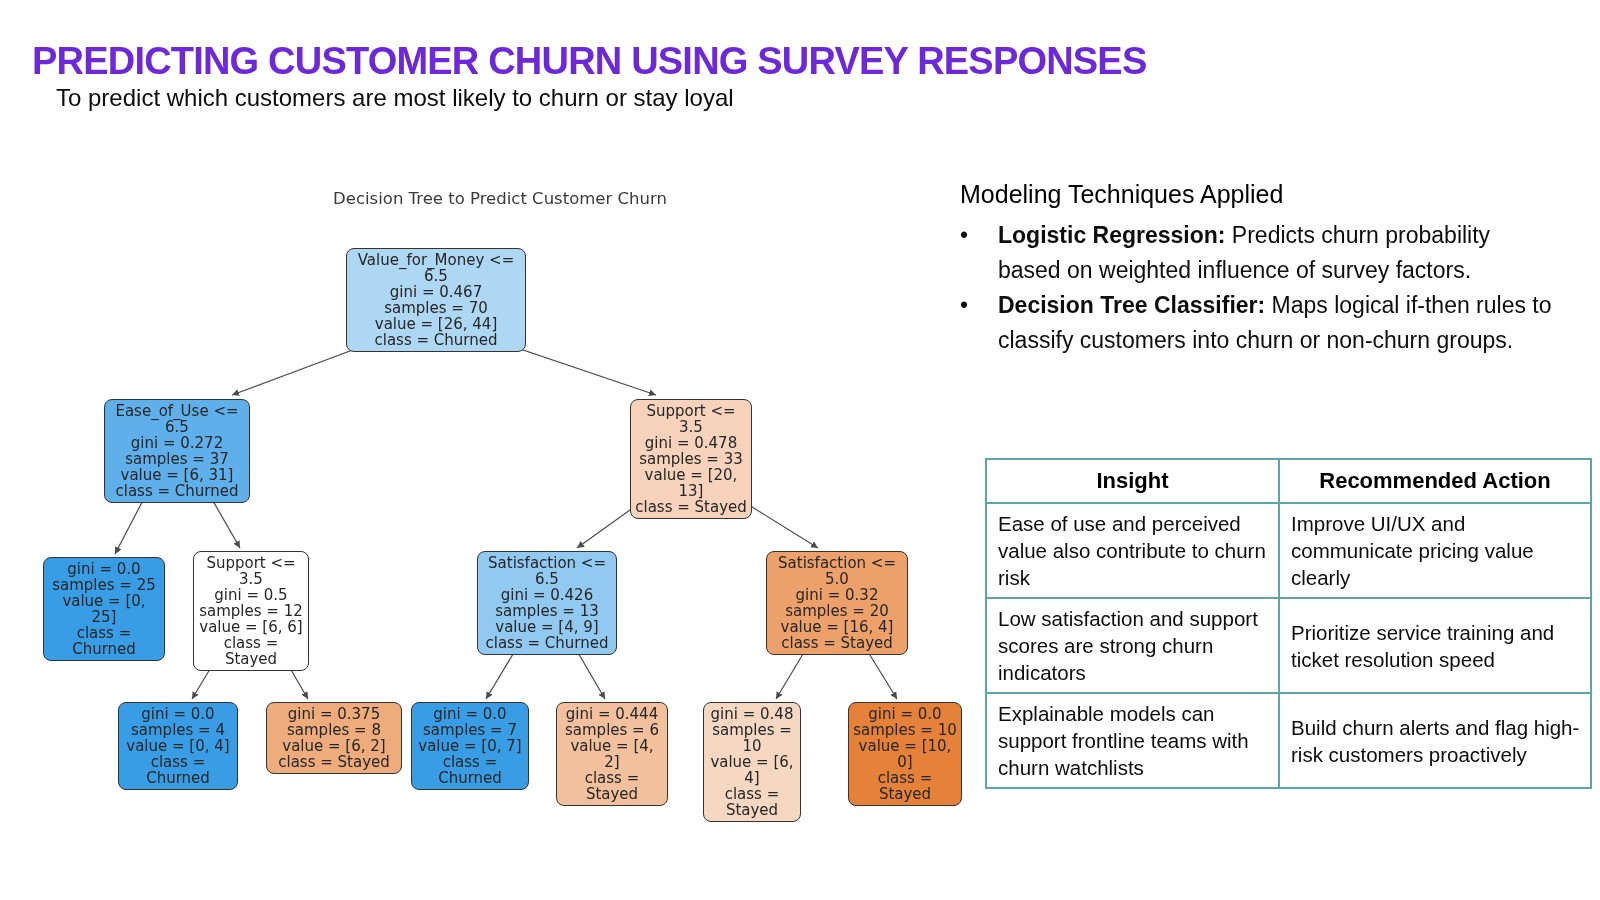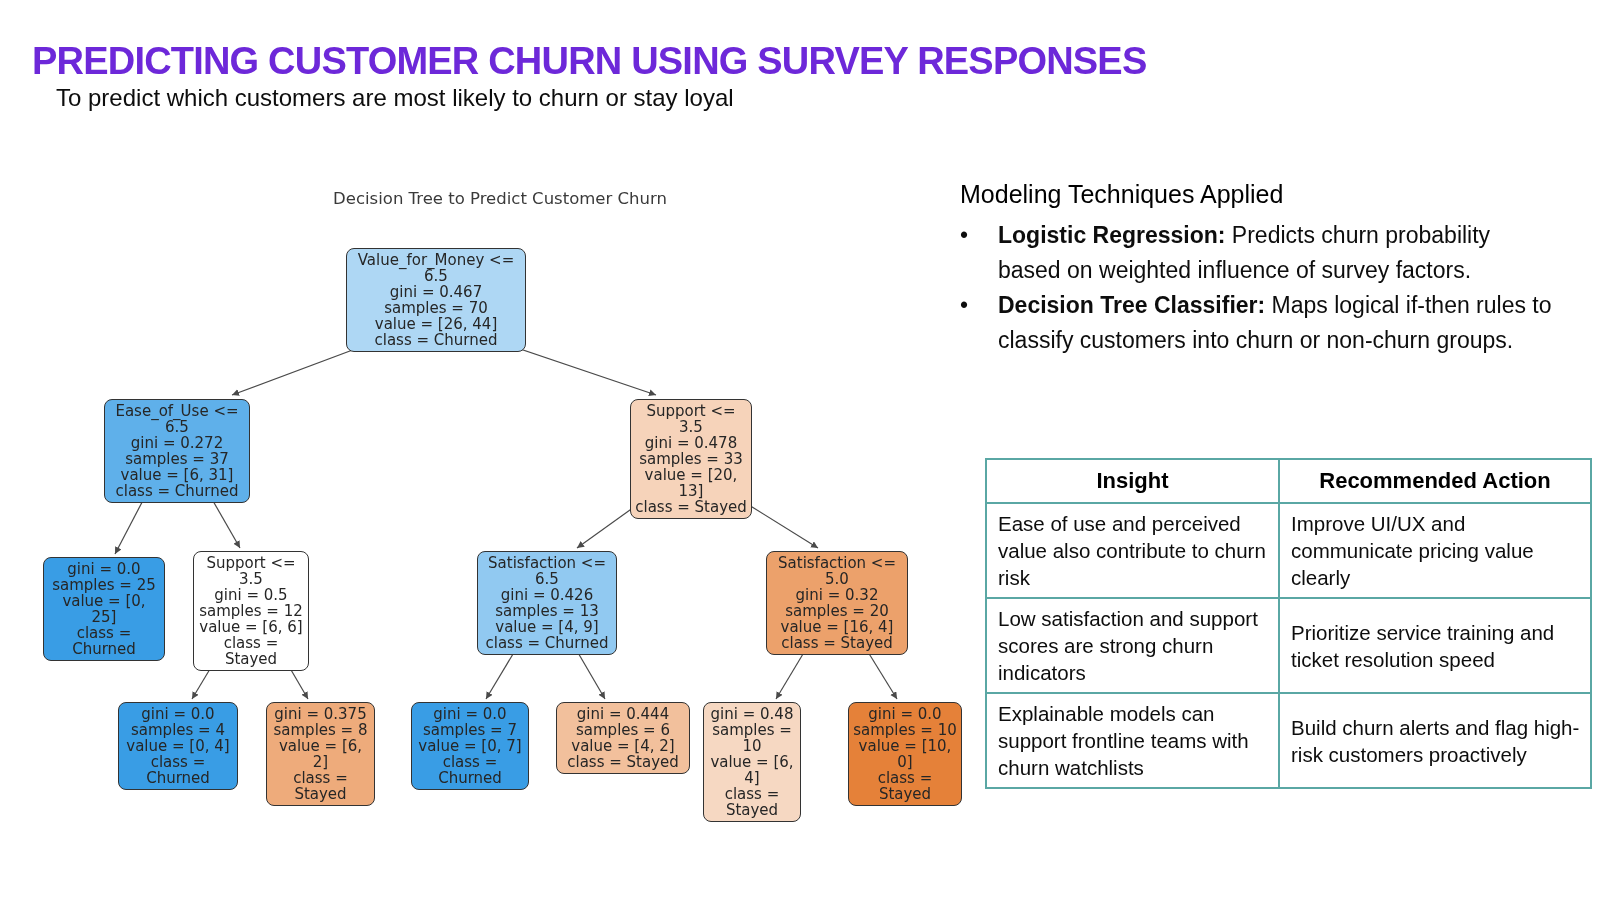--- a/index.html
+++ b/index.html
@@ -30,23 +30,23 @@
     color:#262626;text-align:center;padding:3px 4px;
   }
   .pos-root {left:346px;top:248px;width:180px;}
   .pos-l2l  {left:104px;top:399px;width:146px;}
   .pos-l2r  {left:630px;top:399px;width:122px;}
   .pos-n25  {left:43px; top:557px;width:122px;}
   .pos-nsup {left:193px;top:551px;width:116px;}
   .pos-ns65 {left:477px;top:551px;width:140px;}
   .pos-ns50 {left:766px;top:551px;width:142px;}
   .pos-b1   {left:118px;top:702px;width:120px;}
-  .pos-b2   {left:266px;top:702px;width:109px;}
+  .pos-b2   {left:266px;top:702px;width:136px;}
   .pos-b3   {left:411px;top:702px;width:118px;}
-  .pos-b4   {left:556px;top:702px;width:134px;}
+  .pos-b4   {left:556px;top:702px;width:112px;}
   .pos-b5   {left:703px;top:702px;width:98px;}
   .pos-b6   {left:848px;top:702px;width:114px;}
   
   .panel-heading{
     position:absolute;left:960px;top:180px;width:600px;
     font-size:25px;color:#000000;
   }
   .bullets{position:absolute;left:960px;top:218px;width:592px;}
   .bullet{display:flex;font-size:23px;line-height:35px;color:#0d0d0d;}
   .bullet .dot{width:38px;flex:0 0 38px;}

